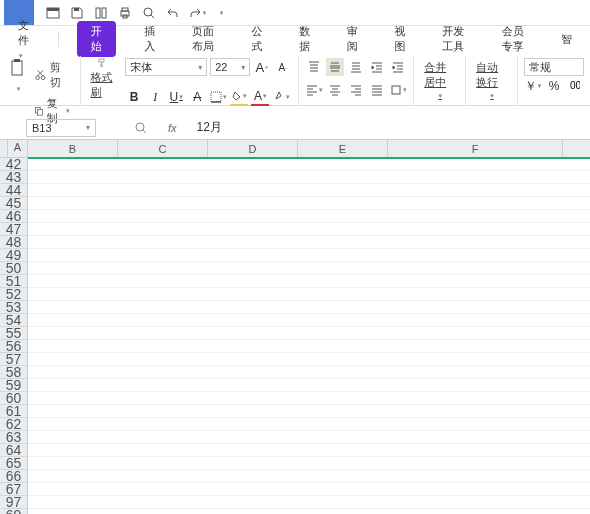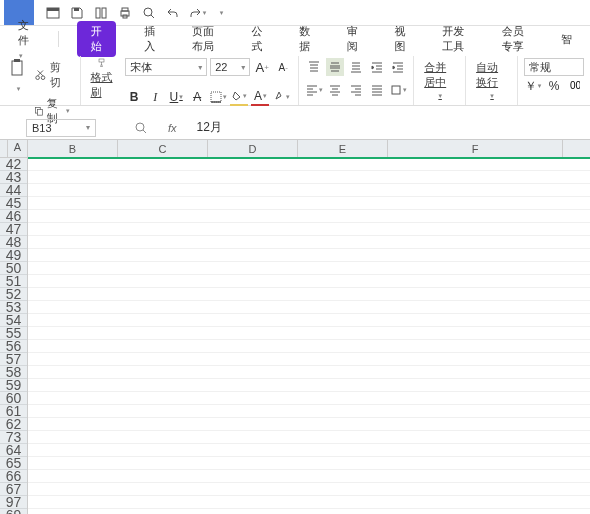--- a/index.html
+++ b/index.html
@@ -335,21 +335,21 @@
         <div class="rh">53</div>
         <div class="rh">54</div>
         <div class="rh">55</div>
         <div class="rh">56</div>
         <div class="rh">57</div>
         <div class="rh">58</div>
         <div class="rh">59</div>
         <div class="rh">60</div>
         <div class="rh">61</div>
         <div class="rh">62</div>
-        <div class="rh">73</div>
+        <div class="rh">63</div>
         <div class="rh">64</div>
         <div class="rh">65</div>
         <div class="rh">66</div>
         <div class="rh">67</div>
         <div class="rh">97</div>
         <div class="rh">69</div>
       </div>
   </div>
   <div class="cells">
     <div class="colhdrs" id="colhdrs">

